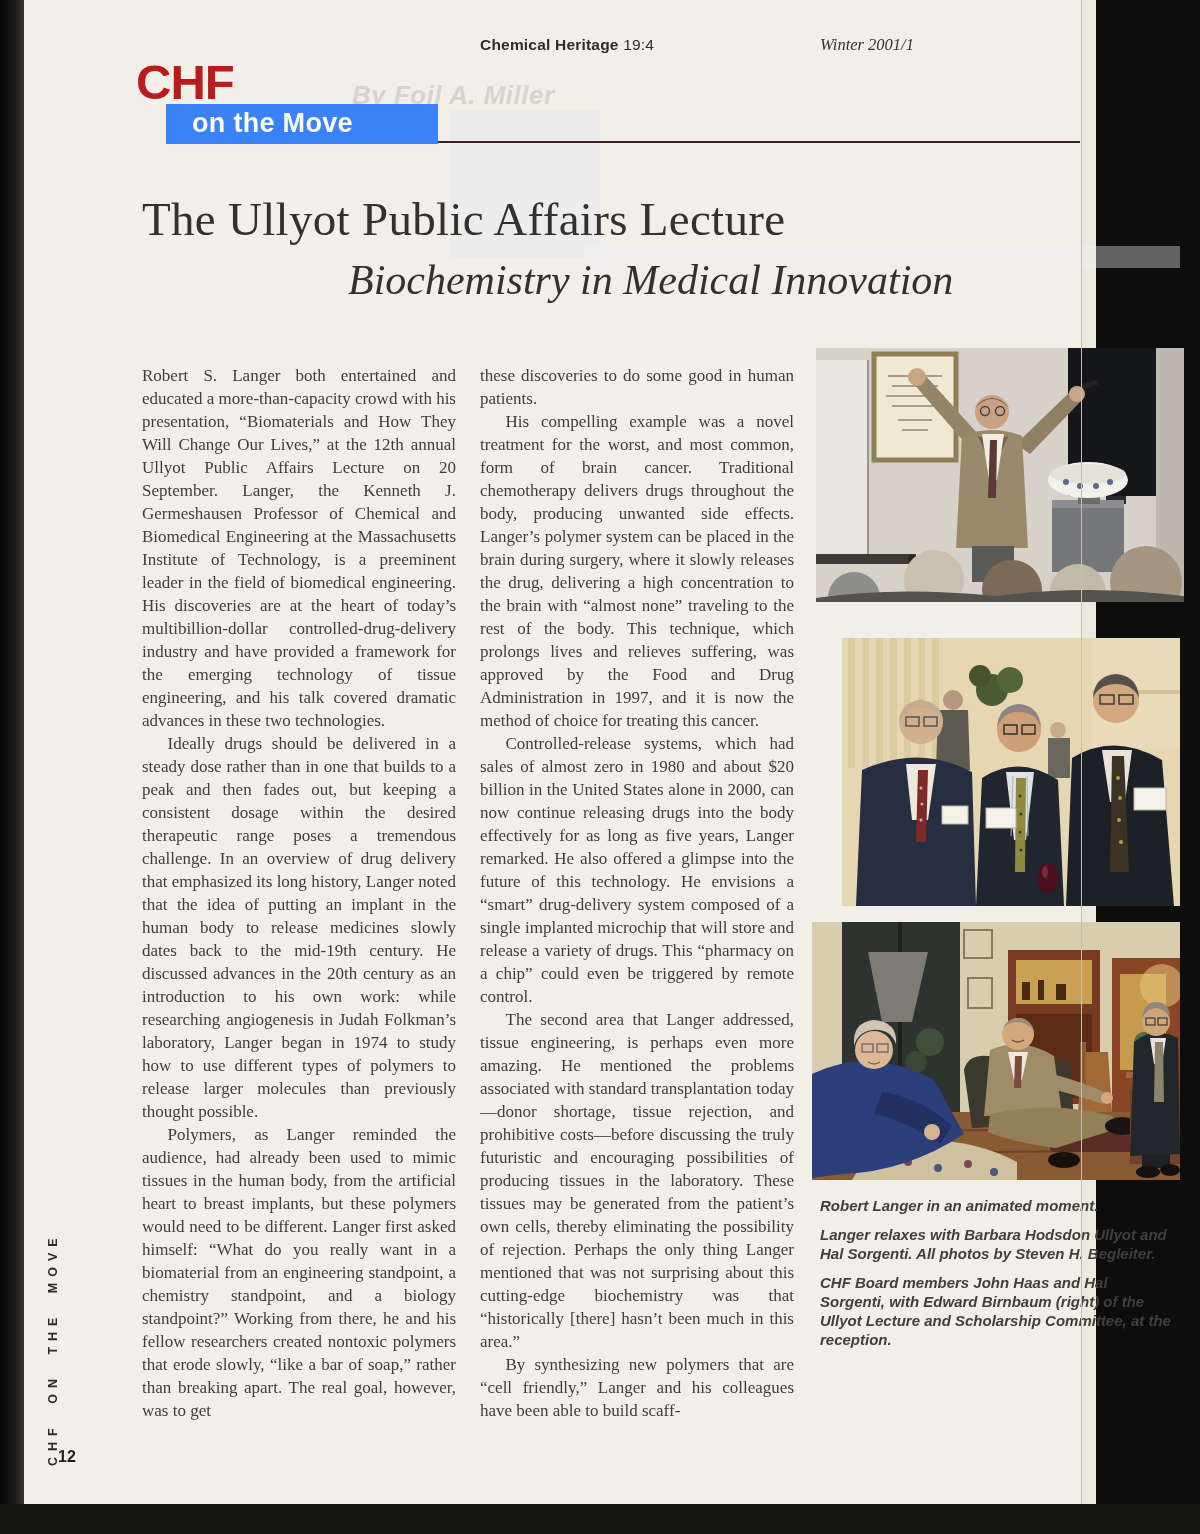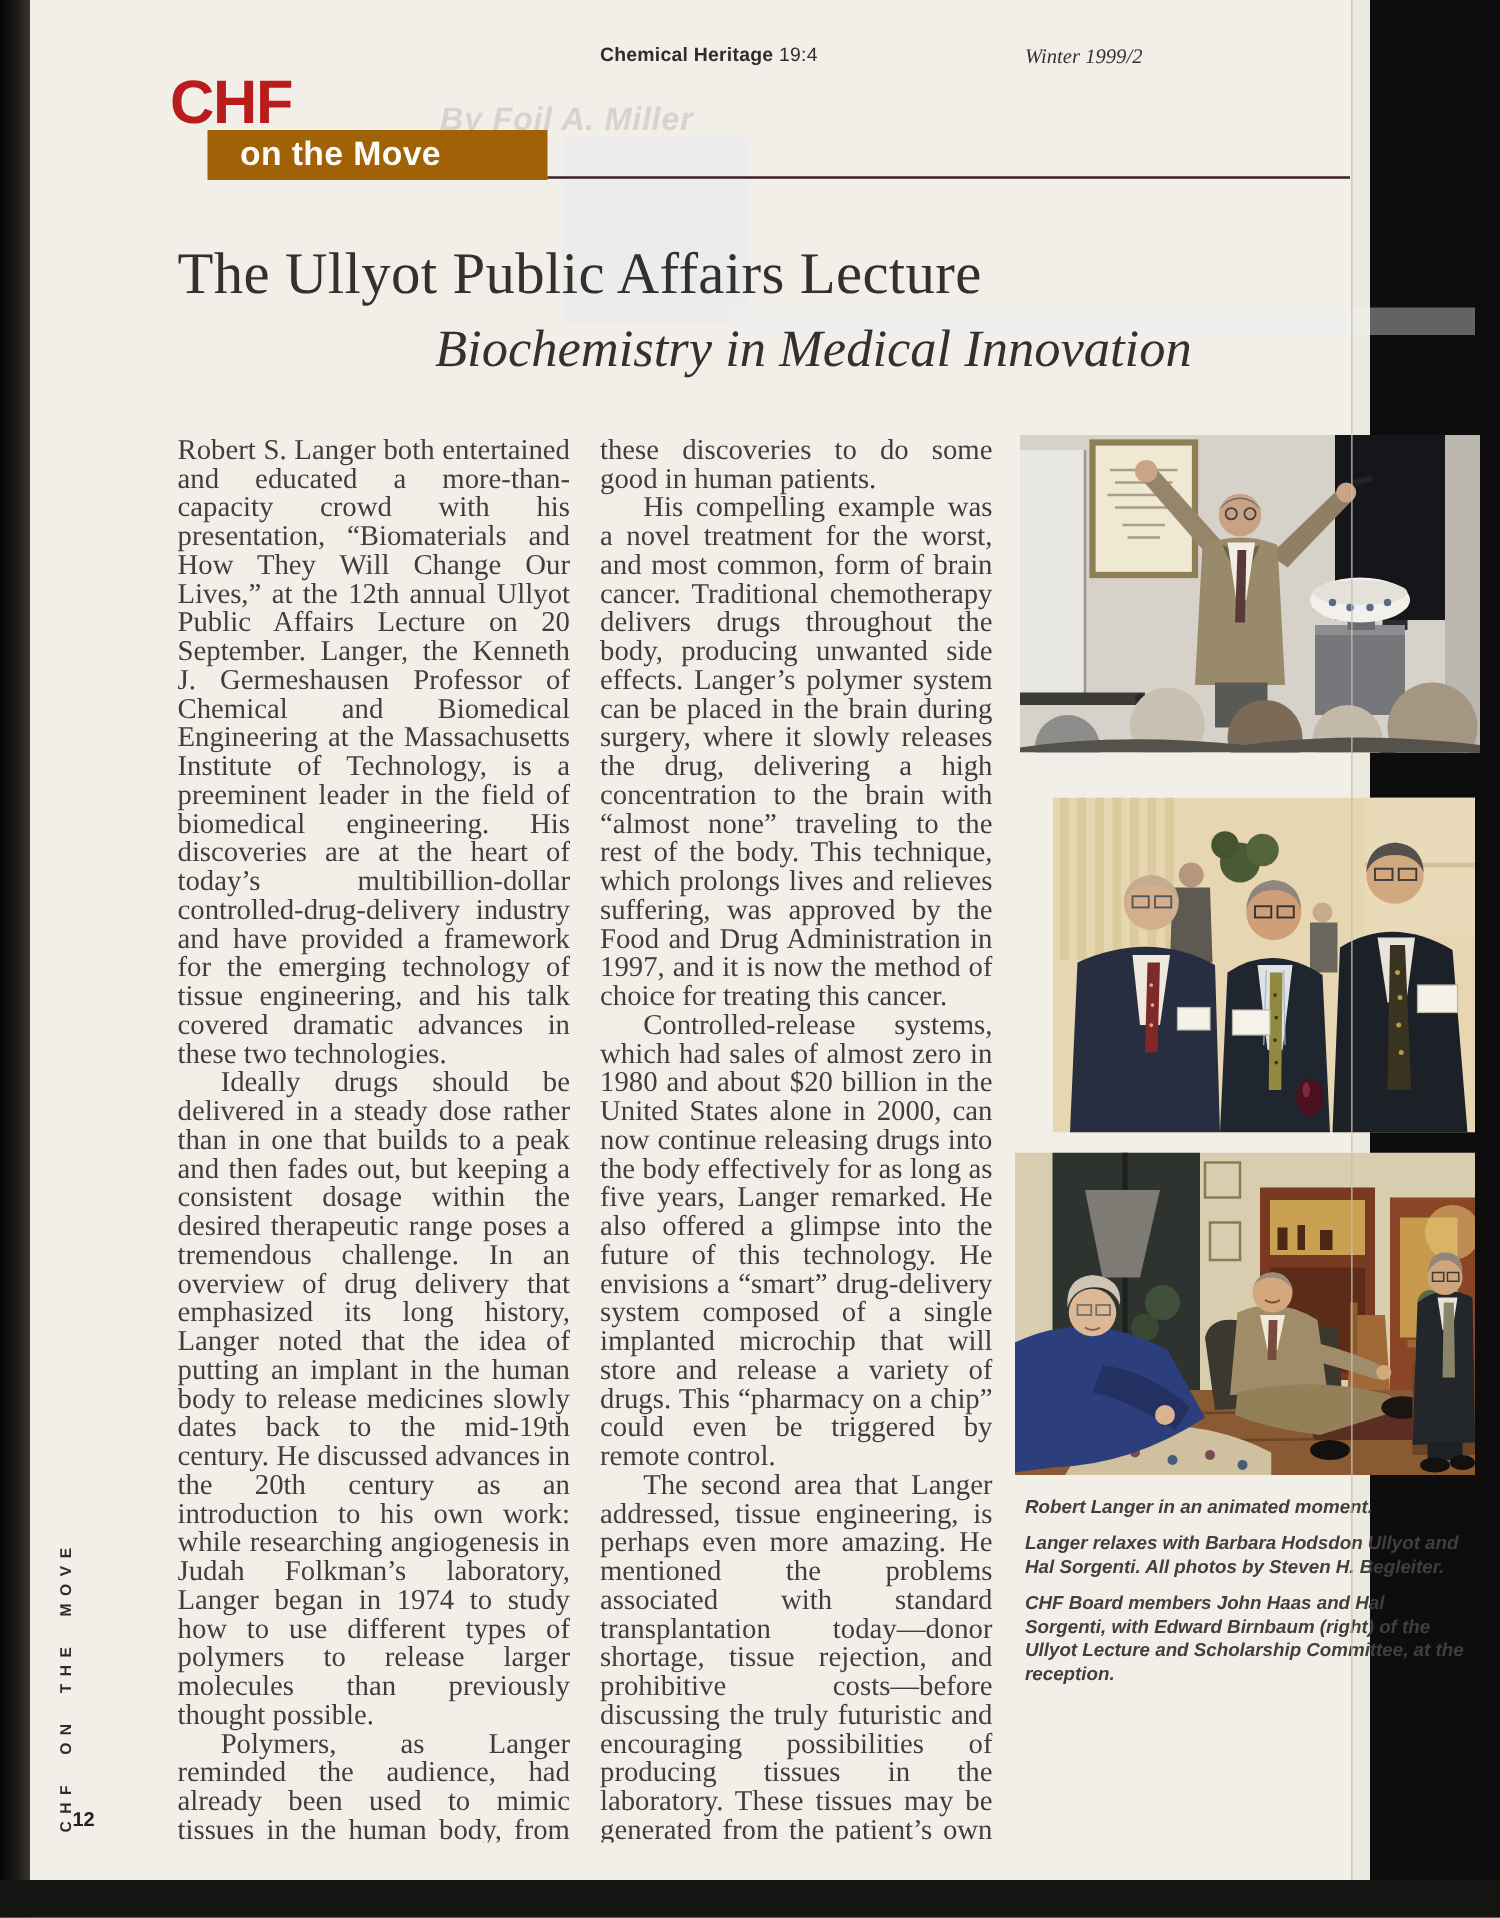--- a/index.html
+++ b/index.html
@@ -33,34 +33,34 @@
     font-weight:bold;font-size:26px;color:rgba(186,166,176,.42);letter-spacing:.5px;font-style:italic;}
   .ghost-photo{position:absolute;left:426px;top:110px;width:150px;height:148px;
     background:#e7e9ef;opacity:.5;}
   .ghost-band{position:absolute;left:560px;top:246px;width:596px;height:22px;
     background:#eef0f4;opacity:.38;}
 
   
   .chf{position:absolute;left:112px;top:58px;font-family:"Liberation Sans",sans-serif;
     font-weight:900;font-size:49px;line-height:1;color:#b91c1c;letter-spacing:-1px;}
   .banner{position:absolute;left:142px;top:104px;width:272px;height:40px;
-    background:#a16207;color:#fdfbf7;font-family:"Liberation Sans",sans-serif;
+    background:#3b82f6;color:#fdfbf7;font-family:"Liberation Sans",sans-serif;
     font-weight:bold;font-size:27px;line-height:39px;padding-left:26px;box-sizing:border-box;
     letter-spacing:.3px;}
   .head-rule{position:absolute;left:414px;top:141px;right:16px;height:2px;background:#3c2028;}
 
   
   h1.title{position:absolute;left:118px;top:192px;margin:0;font-family:"Liberation Serif",serif;
     font-weight:400;font-size:47px;color:#33312c;letter-spacing:.3px;}
   h2.subtitle{position:absolute;left:324px;top:256px;margin:0;font-family:"Liberation Serif",serif;
     font-weight:400;font-style:italic;font-size:42px;color:#33312c;}
 
   
-  .col{position:absolute;top:348px;width:314px;height:1126px;overflow:hidden;
-    font-size:23px;line-height:23px;color:#403e39;text-align:justify;}
+  .col{position:absolute;top:364px;width:314px;height:1126px;overflow:hidden;
+    font-size:17px;line-height:23px;color:#403e39;text-align:justify;}
   .col-left{left:118px;}
   .col-mid{left:456px;}
   .col p{margin:0;text-indent:1.5em;}
   .col p.first{text-indent:0;}
 
   
   .photocol{position:absolute;left:788px;top:348px;width:372px;}
   .photo{display:block;}
   .photo1{margin-left:4px;width:368px;height:254px;}
   .photo2{margin-top:36px;margin-left:30px;width:338px;height:268px;}
@@ -83,21 +83,21 @@
 <body>
 
 <div class="left-edge"></div>
 
 <div class="page">
 
   <div class="rh-left">
     <span class="b">Chemical Heritage</span>
     <span>19:4</span>
   </div>
-  <div class="rh-right">Winter 1999/2</div>
+  <div class="rh-right">Winter 2001/1</div>
 
   <div class="ghost-byline">By Foil A. Miller</div>
   <div class="ghost-photo"></div>
   <div class="ghost-band"></div>
 
   <div class="chf">CHF</div>
   <div class="banner">
     <span>on the Move</span>
   </div>
   <div class="head-rule"></div>

